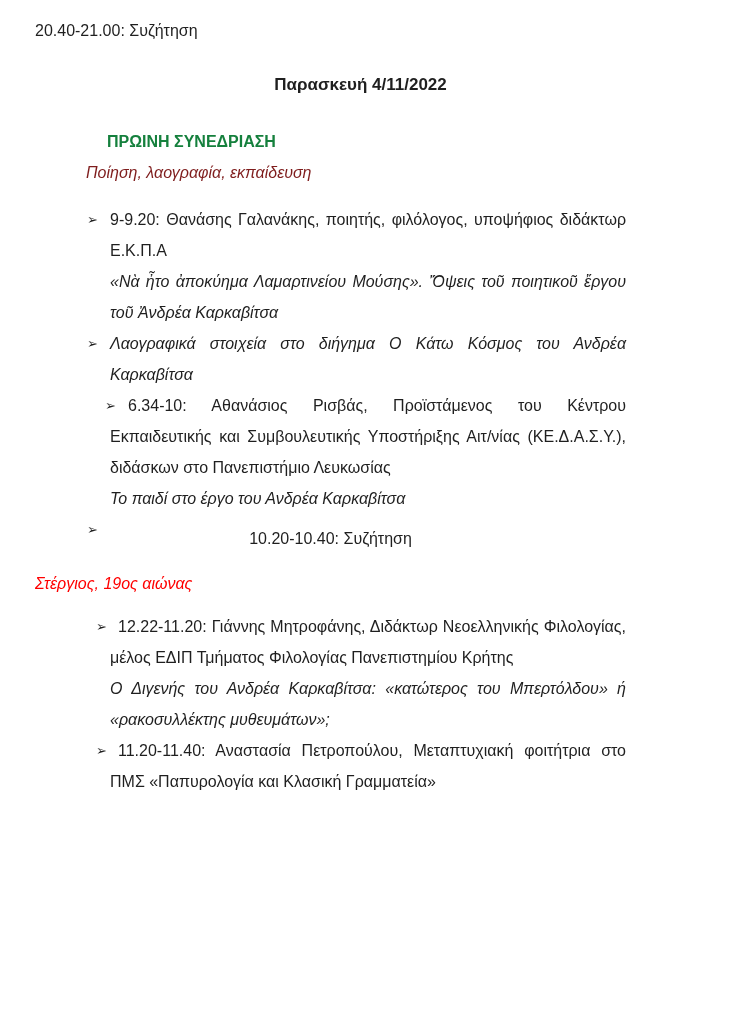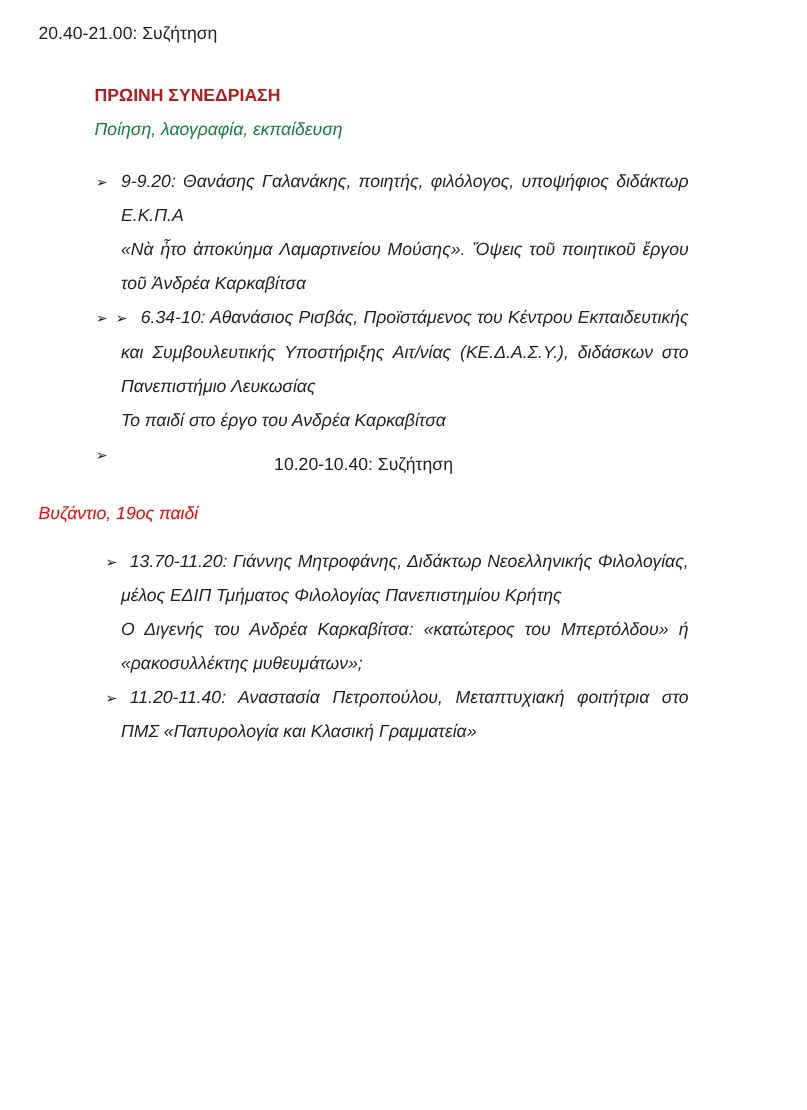--- a/index.html
+++ b/index.html
@@ -31,29 +31,29 @@
   .date-title {
     margin-top: 33px;
     margin-right: -60px;
     text-align: center;
     font-weight: bold;
     font-size: 17px;
     line-height: 21px;
   }
   .session-heading {
     margin-top: 36px;
-    margin-left: 51px;
-    color: #b91c1c;
+    margin-left: 72px;
+    color: #15803d;
     font-weight: bold;
     line-height: 21px;
   }
   .session-subheading {
     margin-top: 10px;
     margin-left: 51px;
-    color: #15803d;
+    color: #7f1d1d;
     font-style: italic;
     line-height: 21px;
   }
   .section-heading {
     margin-top: 17px;
     color: #ff0000;
     font-style: italic;
     line-height: 21px;
   }
 
@@ -78,80 +78,81 @@
     line-height: 31px;
     font-style: normal;
   }
   li.talk.nested .arrow { left: 70px; }
   li.talk.nested .talk-text { text-indent: 18px; }
   li.talk.level2 .arrow { left: 61px; }
   li.talk.level2 .talk-text { text-indent: 8px; }
 
   .talk-text {
     text-align: justify;
-    font-style: italic;
   }
   .talk-title {
     font-style: italic;
     text-align: justify;
   }
 
   .schedule-line {
     line-height: 31px;
   }
   .schedule-block { margin-top: 9px; text-align: center; }
   .byzantine-heading { margin-top: 19px; }
 </style>
 </head>
 <body>
 
 <div class="page">
 
   <p class="time-note">20.40-21.00: Συζήτηση</p>
 
+  <p class="date-title">Παρασκευή 4/11/2022</p>
 
   <p class="session-heading">ΠΡΩΙΝΗ ΣΥΝΕΔΡΙΑΣΗ</p>
 
   <p class="session-subheading">Ποίηση, λαογραφία, εκπαίδευση</p>
 
   <ul class="talk-list first">
 
     <li class="talk">
       <span class="arrow">➢</span>
       <p class="talk-text">9-9.20: Θανάσης Γαλανάκης, ποιητής, φιλόλογος, υποψήφιος διδάκτωρ Ε.Κ.Π.Α</p>
       <p class="talk-title">«Νὰ ἦτο ἀποκύημα Λαμαρτινείου Μούσης». Ὄψεις τοῦ ποιητικοῦ ἔργου τοῦ Ἀνδρέα Καρκαβίτσα</p>
     </li>
 
     <li class="talk">
       <span class="arrow">➢</span>
+      <p class="talk-title">Λαογραφικά στοιχεία στο διήγημα Ο Κάτω Κόσμος του Ανδρέα Καρκαβίτσα</p>
     </li>
 
     <li class="talk nested">
       <span class="arrow">➢</span>
       <p class="talk-text">6.34-10: Αθανάσιος Ρισβάς, Προϊστάμενος του Κέντρου Εκπαιδευτικής και Συμβουλευτικής Υποστήριξης Αιτ/νίας (ΚΕ.Δ.Α.Σ.Υ.), διδάσκων στο Πανεπιστήμιο Λευκωσίας</p>
       <p class="talk-title">Το παιδί στο έργο του Ανδρέα Καρκαβίτσα</p>
     </li>
 
     <li class="talk">
       <span class="arrow">➢</span>
     </li>
 
   </ul>
 
   <div class="schedule-block">
     <p class="schedule-line">10.20-10.40: Συζήτηση</p>
   </div>
 
-  <p class="section-heading byzantine-heading">Βυζάντιο, 19ος παιδί</p>
+  <p class="section-heading byzantine-heading">Στέργιος, 19ος αιώνας</p>
 
   <ul class="talk-list second">
 
     <li class="talk level2">
       <span class="arrow">➢</span>
-      <p class="talk-text">13.70-11.20: Γιάννης Μητροφάνης, Διδάκτωρ Νεοελληνικής Φιλολογίας, μέλος ΕΔΙΠ Τμήματος Φιλολογίας Πανεπιστημίου Κρήτης</p>
+      <p class="talk-text">12.22-11.20: Γιάννης Μητροφάνης, Διδάκτωρ Νεοελληνικής Φιλολογίας, μέλος ΕΔΙΠ Τμήματος Φιλολογίας Πανεπιστημίου Κρήτης</p>
       <p class="talk-title">Ο Διγενής του Ανδρέα Καρκαβίτσα: «κατώτερος του Μπερτόλδου» ή «ρακοσυλλέκτης μυθευμάτων»;</p>
     </li>
 
     <li class="talk level2">
       <span class="arrow">➢</span>
       <p class="talk-text">11.20-11.40: Αναστασία Πετροπούλου, Μεταπτυχιακή φοιτήτρια στο ΠΜΣ «Παπυρολογία και Κλασική Γραμματεία»</p>
       <p class="talk-title"></p>
     </li>
 
   </ul>

